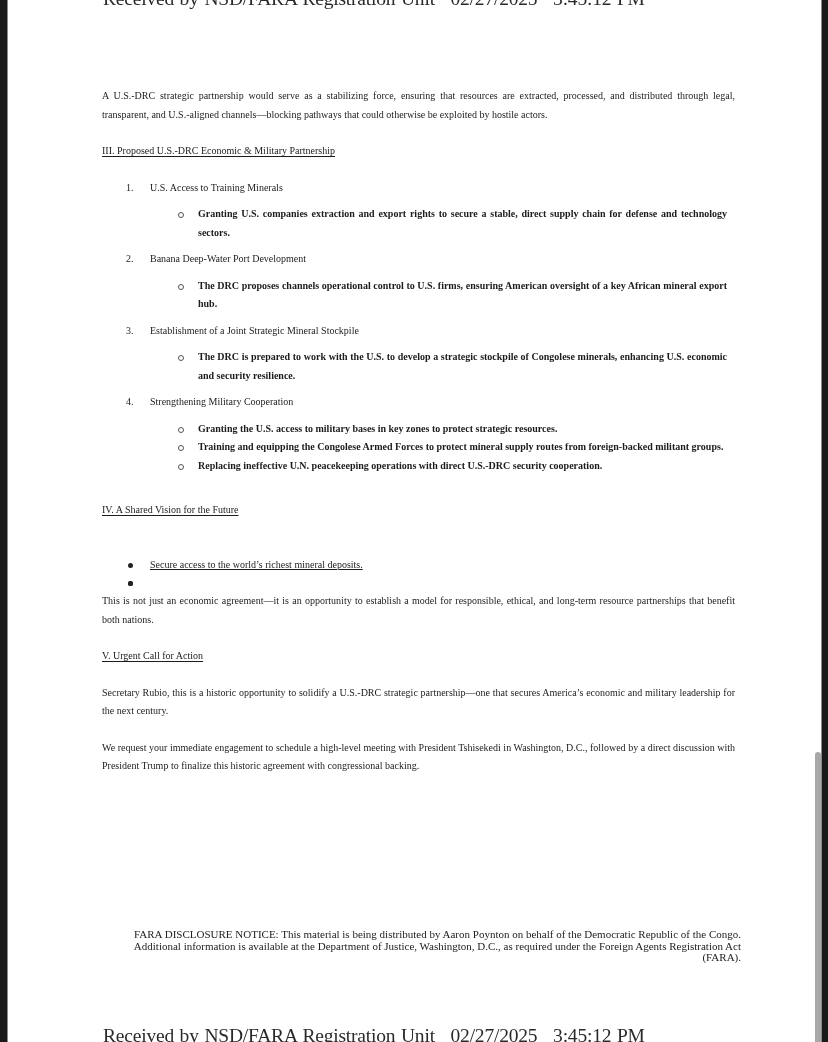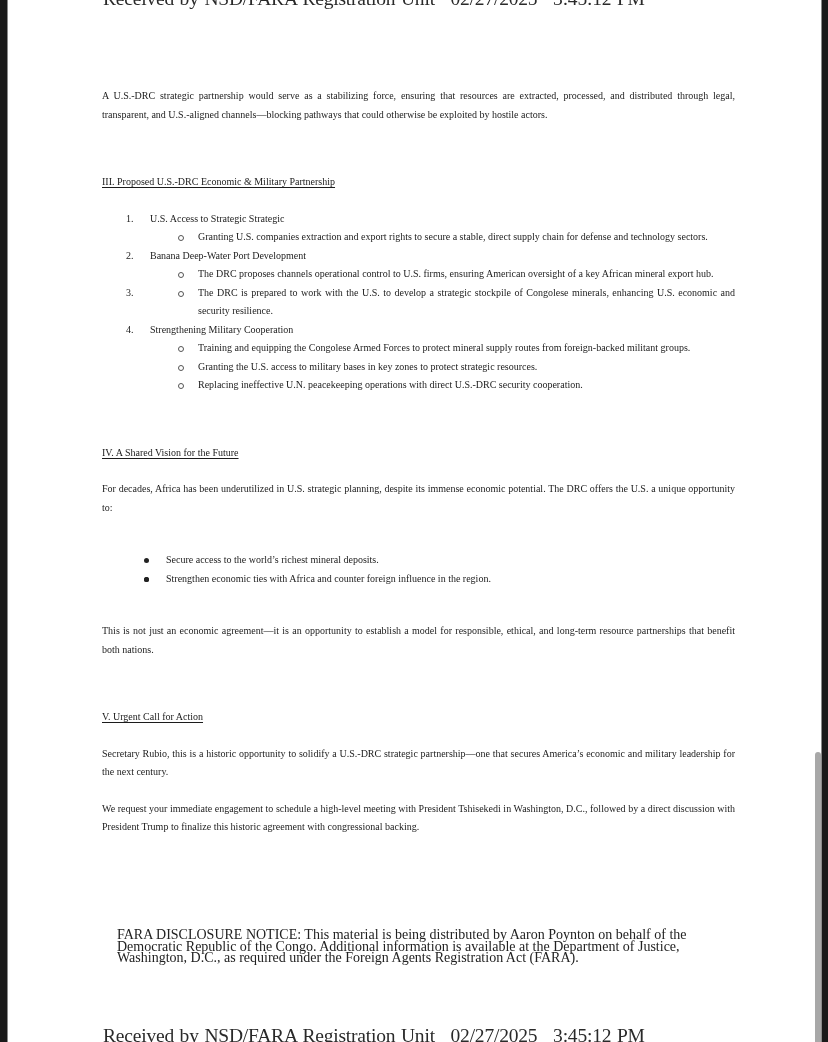--- a/index.html
+++ b/index.html
@@ -26,40 +26,39 @@
 
   .content {
     position: absolute; left: 95px; top: 87px; width: 633px;
     font-size: 10px; line-height: 18.5px;
   }
   .content p { margin: 0; text-align: justify; }
   .gap-s { height: 18px; }
   .heading {
     text-decoration: underline; text-underline-offset: 2px; text-decoration-thickness: 1px;
     display: inline-block;
-    margin-top: 31px;
   }
   ol.num { margin: 0; padding: 0; list-style: none; }
   ol.num > li { position: relative; padding-left: 48px; }
   ol.num > li > .n { position: absolute; left: 24px; top: 0; }
-  ul.sub { margin: 0; padding: 0; list-style: none; }
+  ul.sub { margin: 8px; padding: 0; list-style: none; font-weight: bold; }
   ul.sub > li { position: relative; padding-left: 96px; text-align: justify; }
   ul.sub > li > .b {
     position: absolute; left: 76px; top: 7px; width: 4px; height: 4px;
     border: 1px solid #555; border-radius: 50%;
   }
-  ul.dots { margin: 16px; padding: 0; list-style: none; }
+  ul.dots { margin: 0; padding: 0; list-style: none; text-decoration: underline; }
   ul.dots > li { position: relative; padding-left: 48px; }
   ul.dots > li > .d {
     position: absolute; left: 26px; top: 7px; width: 5px; height: 5px;
     background: #222; border-radius: 50%;
   }
   .notice {
-    position: absolute; left: 110px; top: 929px; width: 612px;
-    font-size: 14px; line-height: 11.5px; text-align: left; color: #222;
+    position: absolute; left: 122px; top: 929px; width: 612px;
+    font-size: 11px; line-height: 11.5px; text-align: right; color: #222;
   }
   .scroll-track {
     position: absolute; left: 813px; top: 0; width: 8px; height: 1042px;
   }
   .scroll-thumb {
     position: absolute; left: 815px; top: 752px; width: 6px; height: 290px;
     background: #a8a8a8; border-radius: 3px 3px 0 0;
   }
 </style>
 </head>
@@ -76,58 +75,58 @@
   <div class="content">
     <p>A U.S.-DRC strategic partnership would serve as a stabilizing force, ensuring that resources are extracted, processed, and distributed through legal, transparent, and U.S.-aligned channels—blocking pathways that could otherwise be exploited by hostile actors.</p>
     <div class="gap-s"></div>
 
     <span class="heading">III. Proposed U.S.-DRC Economic &amp; Military Partnership</span>
     <div class="gap-s"></div>
 
     <ol class="num">
       <li>
         <span class="n">1.</span>
-        <span>U.S. Access to Strategic Strategic</span>
+        <span>U.S. Access to Training Minerals</span>
         <ul class="sub" style="margin-left:-48px">
           <li><span class="b"></span><span>Granting U.S. companies extraction and export rights to secure a stable, direct supply chain for defense and technology sectors.</span></li>
         </ul>
       </li>
       <li>
         <span class="n">2.</span>
         <span>Banana Deep-Water Port Development</span>
         <ul class="sub" style="margin-left:-48px">
           <li><span class="b"></span><span>The DRC proposes channels operational control to U.S. firms, ensuring American oversight of a key African mineral export hub.</span></li>
         </ul>
       </li>
       <li>
         <span class="n">3.</span>
+        <span>Establishment of a Joint Strategic Mineral Stockpile</span>
         <ul class="sub" style="margin-left:-48px">
           <li><span class="b"></span><span>The DRC is prepared to work with the U.S. to develop a strategic stockpile of Congolese minerals, enhancing U.S. economic and security resilience.</span></li>
         </ul>
       </li>
       <li>
         <span class="n">4.</span>
         <span>Strengthening Military Cooperation</span>
         <ul class="sub" style="margin-left:-48px">
+          <li><span class="b"></span><span>Granting the U.S. access to military bases in key zones to protect strategic resources.</span></li>
           <li><span class="b"></span><span>Training and equipping the Congolese Armed Forces to protect mineral supply routes from foreign-backed militant groups.</span></li>
-          <li><span class="b"></span><span>Granting the U.S. access to military bases in key zones to protect strategic resources.</span></li>
           <li><span class="b"></span><span>Replacing ineffective U.N. peacekeeping operations with direct U.S.-DRC security cooperation.</span></li>
         </ul>
       </li>
     </ol>
     <div class="gap-s"></div>
 
     <span class="heading">IV. A Shared Vision for the Future</span>
     <div class="gap-s"></div>
-    <p>For decades, Africa has been underutilized in U.S. strategic planning, despite its immense economic potential. The DRC offers the U.S. a unique opportunity to:</p>
     <div class="gap-s"></div>
     <ul class="dots">
       <li><span class="d"></span><span>Secure access to the world’s richest mineral deposits.</span></li>
       <li><span class="d"></span></li>
-      <li><span class="d"></span><span>Strengthen economic ties with Africa and counter foreign influence in the region.</span></li>
+      <li><span class="d"></span></li>
     </ul>
     <div class="gap-s"></div>
     <p>This is not just an economic agreement—it is an opportunity to establish a model for responsible, ethical, and long-term resource partnerships that benefit both nations.</p>
     <div class="gap-s"></div>
 
     <span class="heading">V. Urgent Call for Action</span>
     <div class="gap-s"></div>
     <p>Secretary Rubio, this is a historic opportunity to solidify a U.S.-DRC strategic partnership—one that secures America’s economic and military leadership for the next century.</p>
     <div class="gap-s"></div>
     <p>We request your immediate engagement to schedule a high-level meeting with President Tshisekedi in Washington, D.C., followed by a direct discussion with President Trump to finalize this historic agreement with congressional backing.</p>

